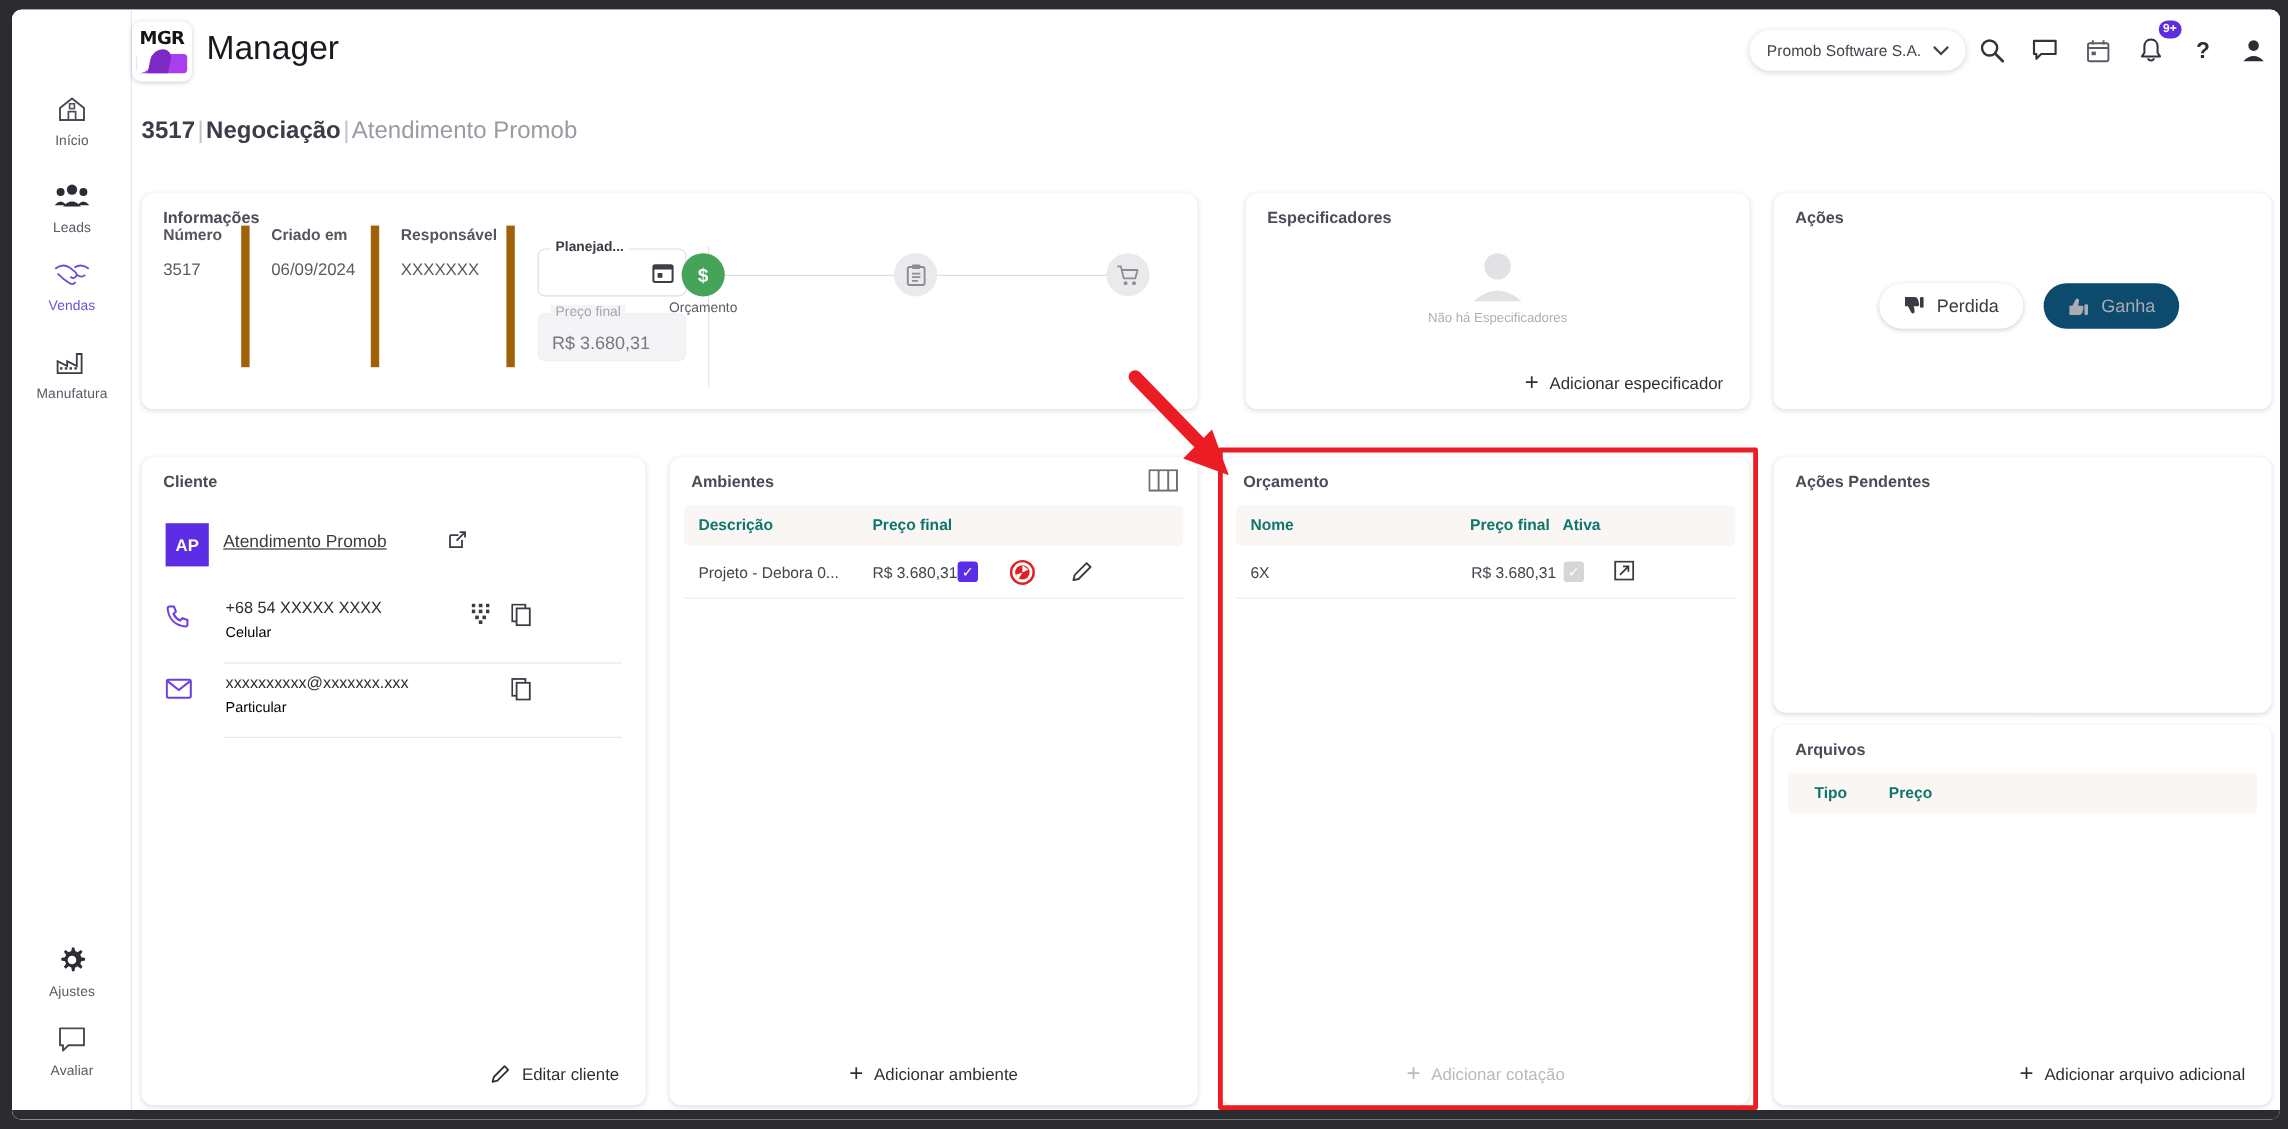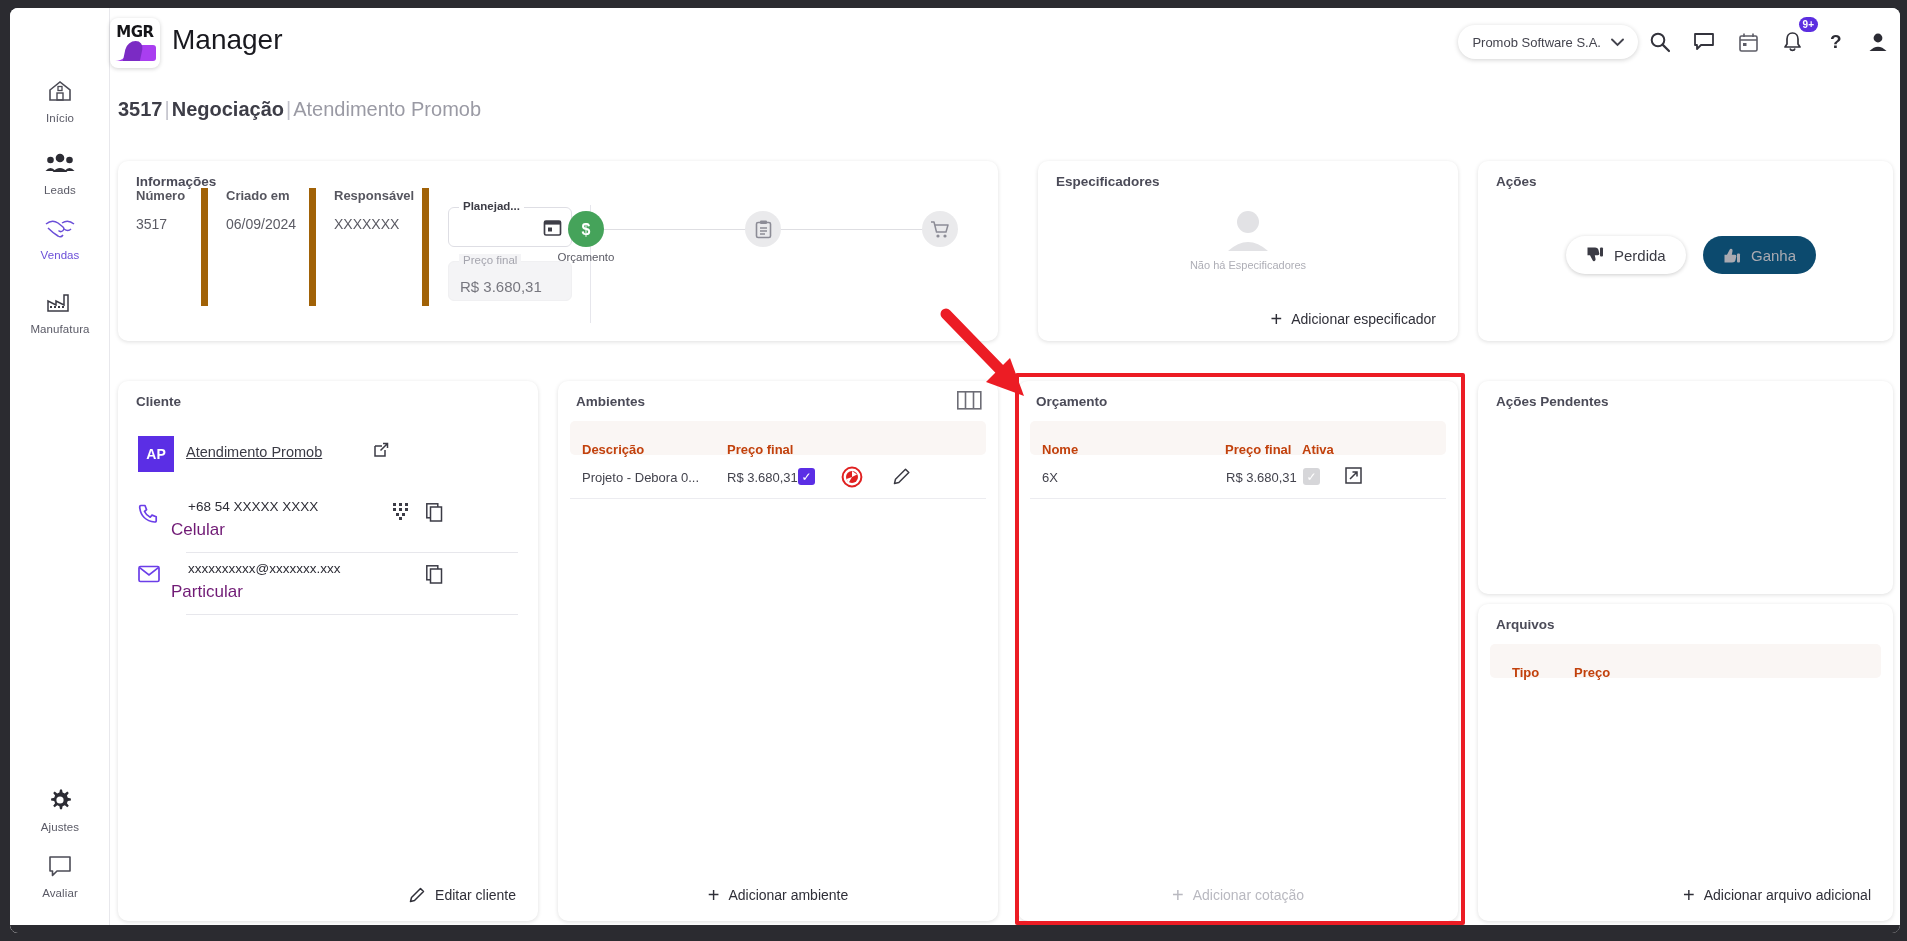--- a/index.html
+++ b/index.html
@@ -174,38 +174,38 @@
     background: #5b2ee5; color: #fff; font-size: 14px; font-weight: 700;
     display: flex; align-items: center; justify-content: center;
   }
   .client-link {
     position: absolute; left: 68px; top: 63px;
     font-size: 14.5px; color: #3b3b45; text-decoration: underline; cursor: pointer;
   }
   .contact-row { position: absolute; left: 20px; width: 380px; height: 62px; }
   .ct-icon { position: absolute; left: 0; top: 12px; }
   .ct-main { position: absolute; left: 50px; top: 8px; font-size: 13.5px; color: #2d2d36; }
-  .ct-sub  { position: absolute; left: 33px; top: 29px; font-size: 17px; color: #701a75; }
+  .ct-sub  { position: absolute; left: 50px; top: 29px; font-size: 12px; color: #000000; }
   .ct-act  { position: absolute; top: 12px; cursor: pointer; }
   .divider { position: absolute; left: 48px; right: 0; bottom: 0; height: 1px; background: #e7e7ec; }
 
   
   #c-amb { left: 548px; top: 373px; width: 440px; height: 540px; }
   
   #c-orc { left: 1008px; top: 373px; width: 440px; height: 540px; }
   
   #c-pend { left: 1468px; top: 373px; width: 415px; height: 213px; }
   
   #c-arq { left: 1468px; top: 596px; width: 415px; height: 317px; text-align: center; }
 
   .thead {
     position: absolute; left: 12px; right: 12px; top: 40px; height: 34px;
     background: #faf6f4; border-radius: 5px;
   }
-  .th { position: absolute; top: 21px; font-size: 13px; font-weight: 700; color: #c2410c; }
+  .th { position: absolute; top: 9px; font-size: 13px; font-weight: 700; color: #0f766e; }
   .trow {
     position: absolute; left: 12px; right: 12px; height: 42px;
     border-bottom: 1px solid #ececf0;
   }
   .td { position: absolute; top: 13px; font-size: 13px; color: #43434d; }
 
   .chk {
     width: 17px; height: 17px; border-radius: 3px;
     display: flex; align-items: center; justify-content: center;
     color: #fff; font-size: 12px;

